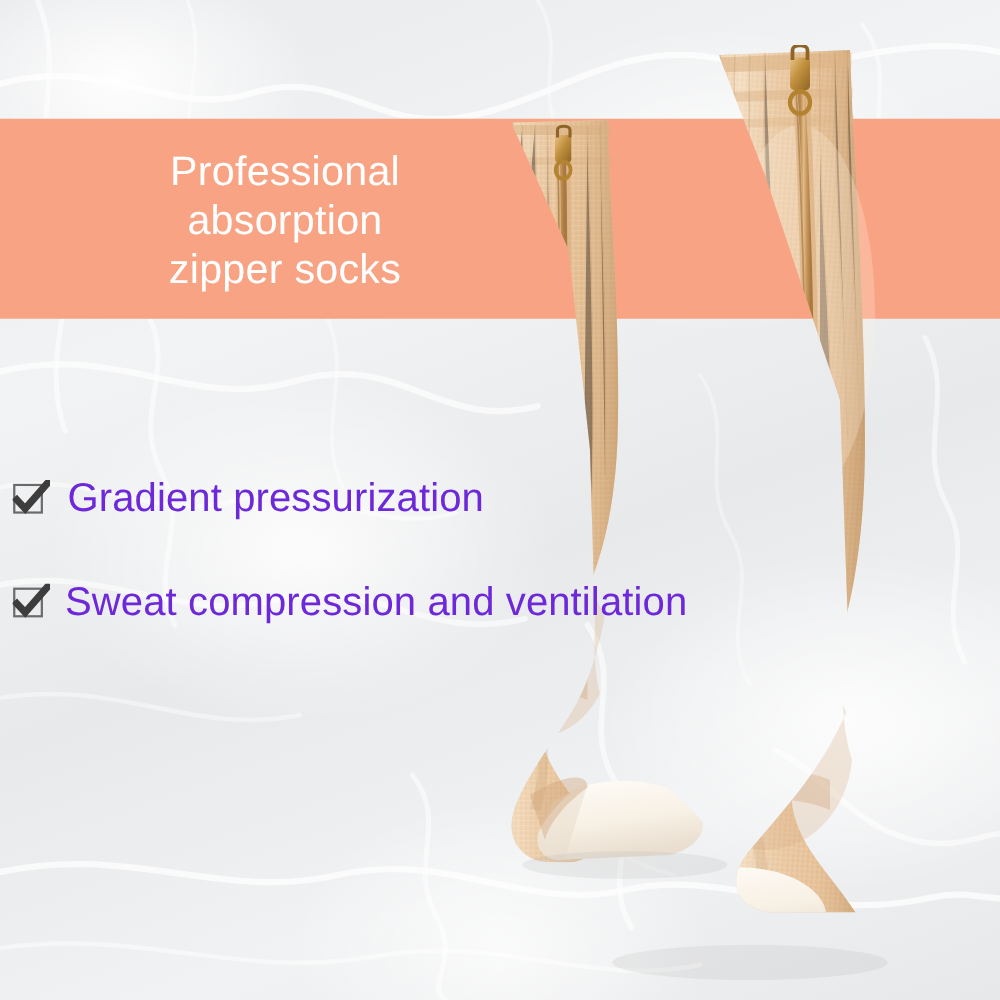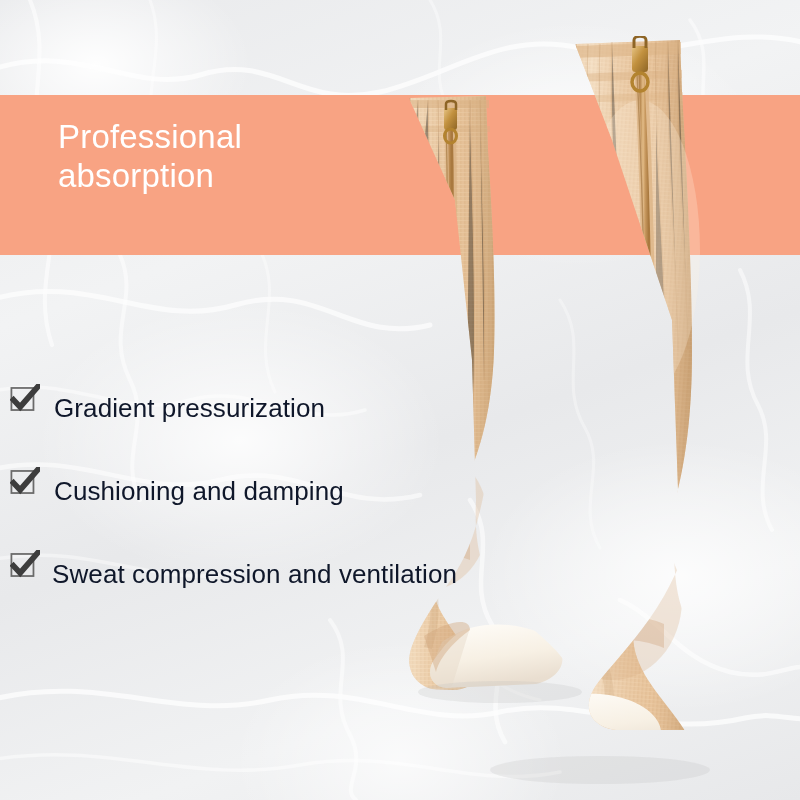--- a/index.html
+++ b/index.html
@@ -1,21 +1,21 @@
 <!DOCTYPE html>
 <html><head>
 <meta charset="utf-8">
 <style>
   html,body{margin:0;padding:0;}
   body{
     width:800px;height:800px;overflow:hidden;
     font-family:"Liberation Sans",sans-serif;
     background:#efefef;
   }
-  .stage{position:relative;width:800px;height:800px;overflow:hidden;background:#eeeff0;}
+  .stage{position:relative;width:800px;height:800px;overflow:hidden;background:#eeeff0;text-align:center;}
 
   
   .bg{position:absolute;inset:0;
       background:
         radial-gradient(ellipse 260px 170px at 12% 8%, rgba(255,255,255,.95), rgba(255,255,255,0) 60%),
         radial-gradient(ellipse 300px 200px at 72% 18%, rgba(255,255,255,.8), rgba(255,255,255,0) 62%),
         radial-gradient(ellipse 340px 230px at 30% 55%, rgba(255,255,255,.85), rgba(255,255,255,0) 60%),
         radial-gradient(ellipse 320px 220px at 85% 72%, rgba(255,255,255,.8), rgba(255,255,255,0) 62%),
         radial-gradient(ellipse 280px 200px at 50% 95%, rgba(255,255,255,.7), rgba(255,255,255,0) 60%),
         linear-gradient(160deg,#e9eaec 0%,#f2f3f4 30%,#e8e9eb 55%,#f1f2f3 78%,#e7e8ea 100%);
@@ -28,21 +28,21 @@
      color:#ffffff;font-size:33px;line-height:39px;letter-spacing:.2px;font-weight:400;}
   .headline div{white-space:nowrap;}
 
   
   .socks{position:absolute;inset:0;}
 
   
   .features{position:absolute;left:10px;top:378px;width:480px;}
   .feat{position:relative;height:83px;}
   .cbox{position:absolute;left:0;top:6px;width:30px;height:30px;}
-  .flabel{position:absolute;left:44px;top:10px;font-size:26px;color:#0f172a;
+  .flabel{position:absolute;left:44px;top:0;font-size:32px;color:#6d28d9;
       line-height:40px;white-space:nowrap;letter-spacing:.1px;}
   .f0 .flabel,.f1 .flabel,.f2 .flabel{left:44px;}
   .f3 .flabel{left:42px;}
 </style>
 </head>
 <body>
 
 <div class="stage">
 
   <div class="bg"></div>
@@ -273,40 +273,34 @@
       <path d="M576,44 C570,110 582,190 590,268 C600,352 604,430 596,494 C588,556 570,602 548,640 C528,676 506,702 500,722" stroke="#c79d74" stroke-width="1.6" fill="none" opacity=".45"></path>
     </g>
 
     <ellipse cx="500" cy="692" rx="82" ry="11" fill="#b9b9bb" opacity=".22"></ellipse>
     <ellipse cx="600" cy="770" rx="110" ry="14" fill="#b9b9bb" opacity=".22"></ellipse>
   </svg>
 
   <div class="headline">
     <div>Professional</div>
     <div>absorption</div>
+    <div>zipper socks</div>
   </div>
 
   <div class="features">
 
     <div class="feat f0">
       <svg class="cbox" viewBox="0 0 34 34">
         <rect x="1.6" y="4.5" width="25" height="25" fill="none" stroke="#6a6a6a" stroke-width="2"></rect>
         <path d="M4 18 L11.5 26 L32 2.5" fill="none" stroke="#3d3d3d" stroke-width="6.5" stroke-linecap="square" stroke-linejoin="miter"></path>
       </svg>
       <span class="flabel">Gradient pressurization</span>
     </div>
 
 
-    <div class="feat f2">
-      <svg class="cbox" viewBox="0 0 34 34">
-        <rect x="1.6" y="4.5" width="25" height="25" fill="none" stroke="#6a6a6a" stroke-width="2"></rect>
-        <path d="M4 18 L11.5 26 L32 2.5" fill="none" stroke="#3d3d3d" stroke-width="6.5" stroke-linecap="square" stroke-linejoin="miter"></path>
-      </svg>
-      <span class="flabel">Cushioning and damping</span>
-    </div>
 
     <div class="feat f3">
       <svg class="cbox" viewBox="0 0 34 34">
         <rect x="1.6" y="4.5" width="25" height="25" fill="none" stroke="#6a6a6a" stroke-width="2"></rect>
         <path d="M4 18 L11.5 26 L32 2.5" fill="none" stroke="#3d3d3d" stroke-width="6.5" stroke-linecap="square" stroke-linejoin="miter"></path>
       </svg>
       <span class="flabel">Sweat compression and ventilation</span>
     </div>
 
   </div>

